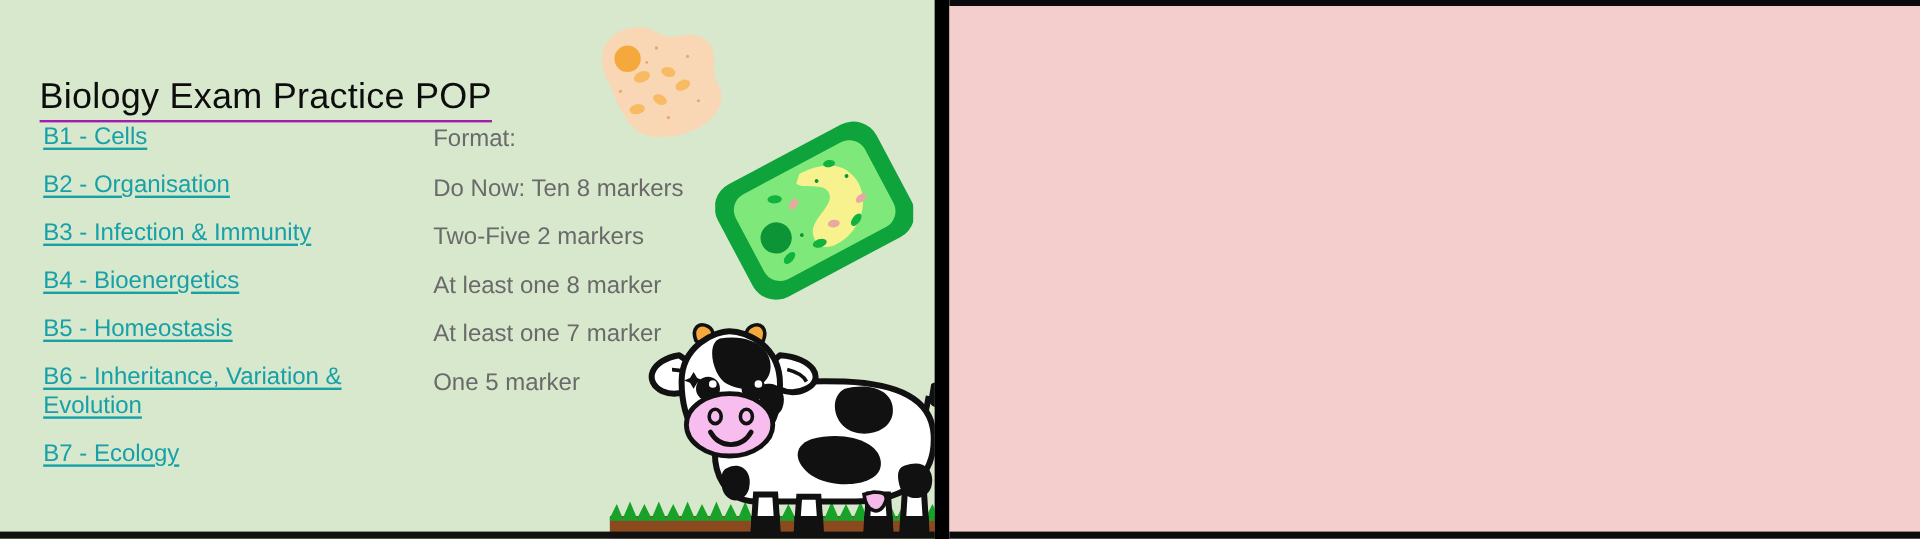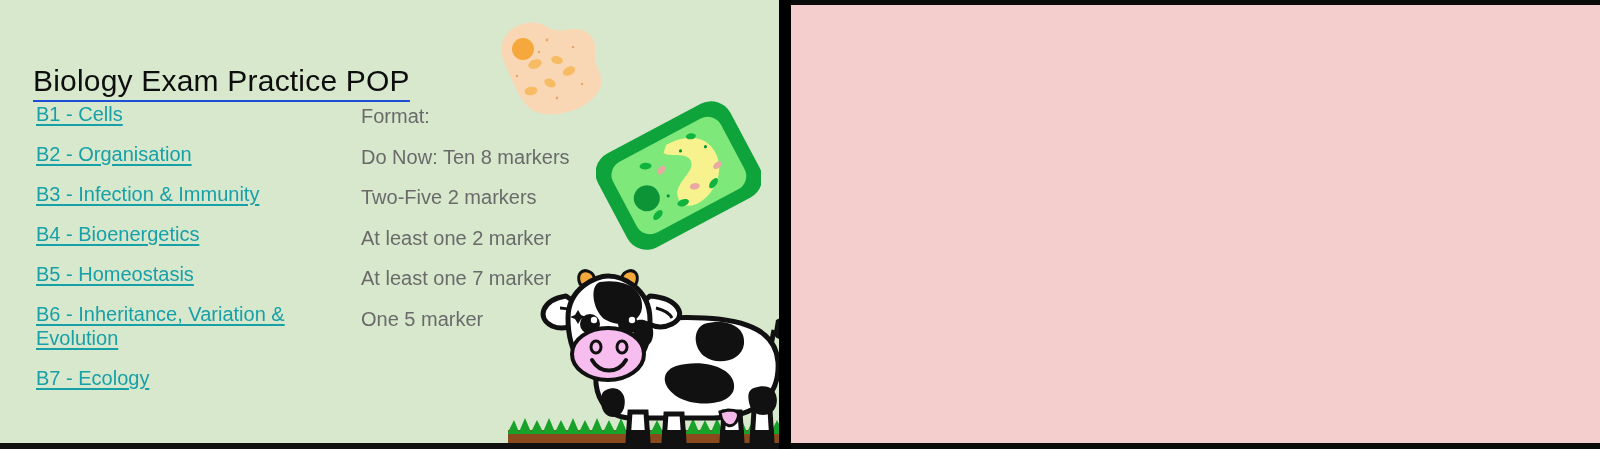--- a/index.html
+++ b/index.html
@@ -25,21 +25,21 @@
   
   .gutter{position:absolute;top:0;left:779px;width:12px;height:449px;background:#000;}
   .scroll-track{position:absolute;left:779px;top:0;width:12px;height:449px;background:transparent;}
   .scroll-thumb{position:absolute;left:782px;top:188px;width:7px;height:78px;
     background:linear-gradient(90deg,#6e6e6e,#9a9a9a 45%,#717171);border-radius:4px;}
 
   
   .title{
     position:absolute;font-weight:400;color:#0d0d0d;white-space:nowrap;
     letter-spacing:.2px;
-    border-bottom:2px solid #1d4ed8;padding-bottom:2px;
+    border-bottom:2px solid #a21caf;padding-bottom:2px;
   }
   .lt{left:33px;top:44px;font-size:30px;}
 
   .links{position:absolute;}
   .links.lcol{left:36px;top:103px;width:290px;}
 
   .link{
     display:block;color:#17a0a8;font-size:20px;line-height:1.18;
     text-decoration:underline;text-underline-offset:3px;
     text-decoration-thickness:1.5px;cursor:pointer;
@@ -179,21 +179,21 @@
         <a class="link">B4 - Bioenergetics</a>
         <a class="link">B5 - Homeostasis</a>
         <a class="link">B6 - Inheritance, Variation &amp; Evolution</a>
         <a class="link">B7 - Ecology</a>
       </nav>
 
       <div class="fmt lfmt">
         <span class="row">Format:</span>
         <span class="row">Do Now: Ten 8 markers</span>
         <span class="row">Two-Five 2 markers</span>
-        <span class="row">At least one 2 marker</span>
+        <span class="row">At least one 8 marker</span>
         <span class="row">At least one 7 marker</span>
         <span class="row">One 5 marker</span>
       </div>
 
       <div class="edge-bot-thin"></div>
     </div>
   </div>
 
   <div class="gutter"></div>
   <div class="scroll-track">

